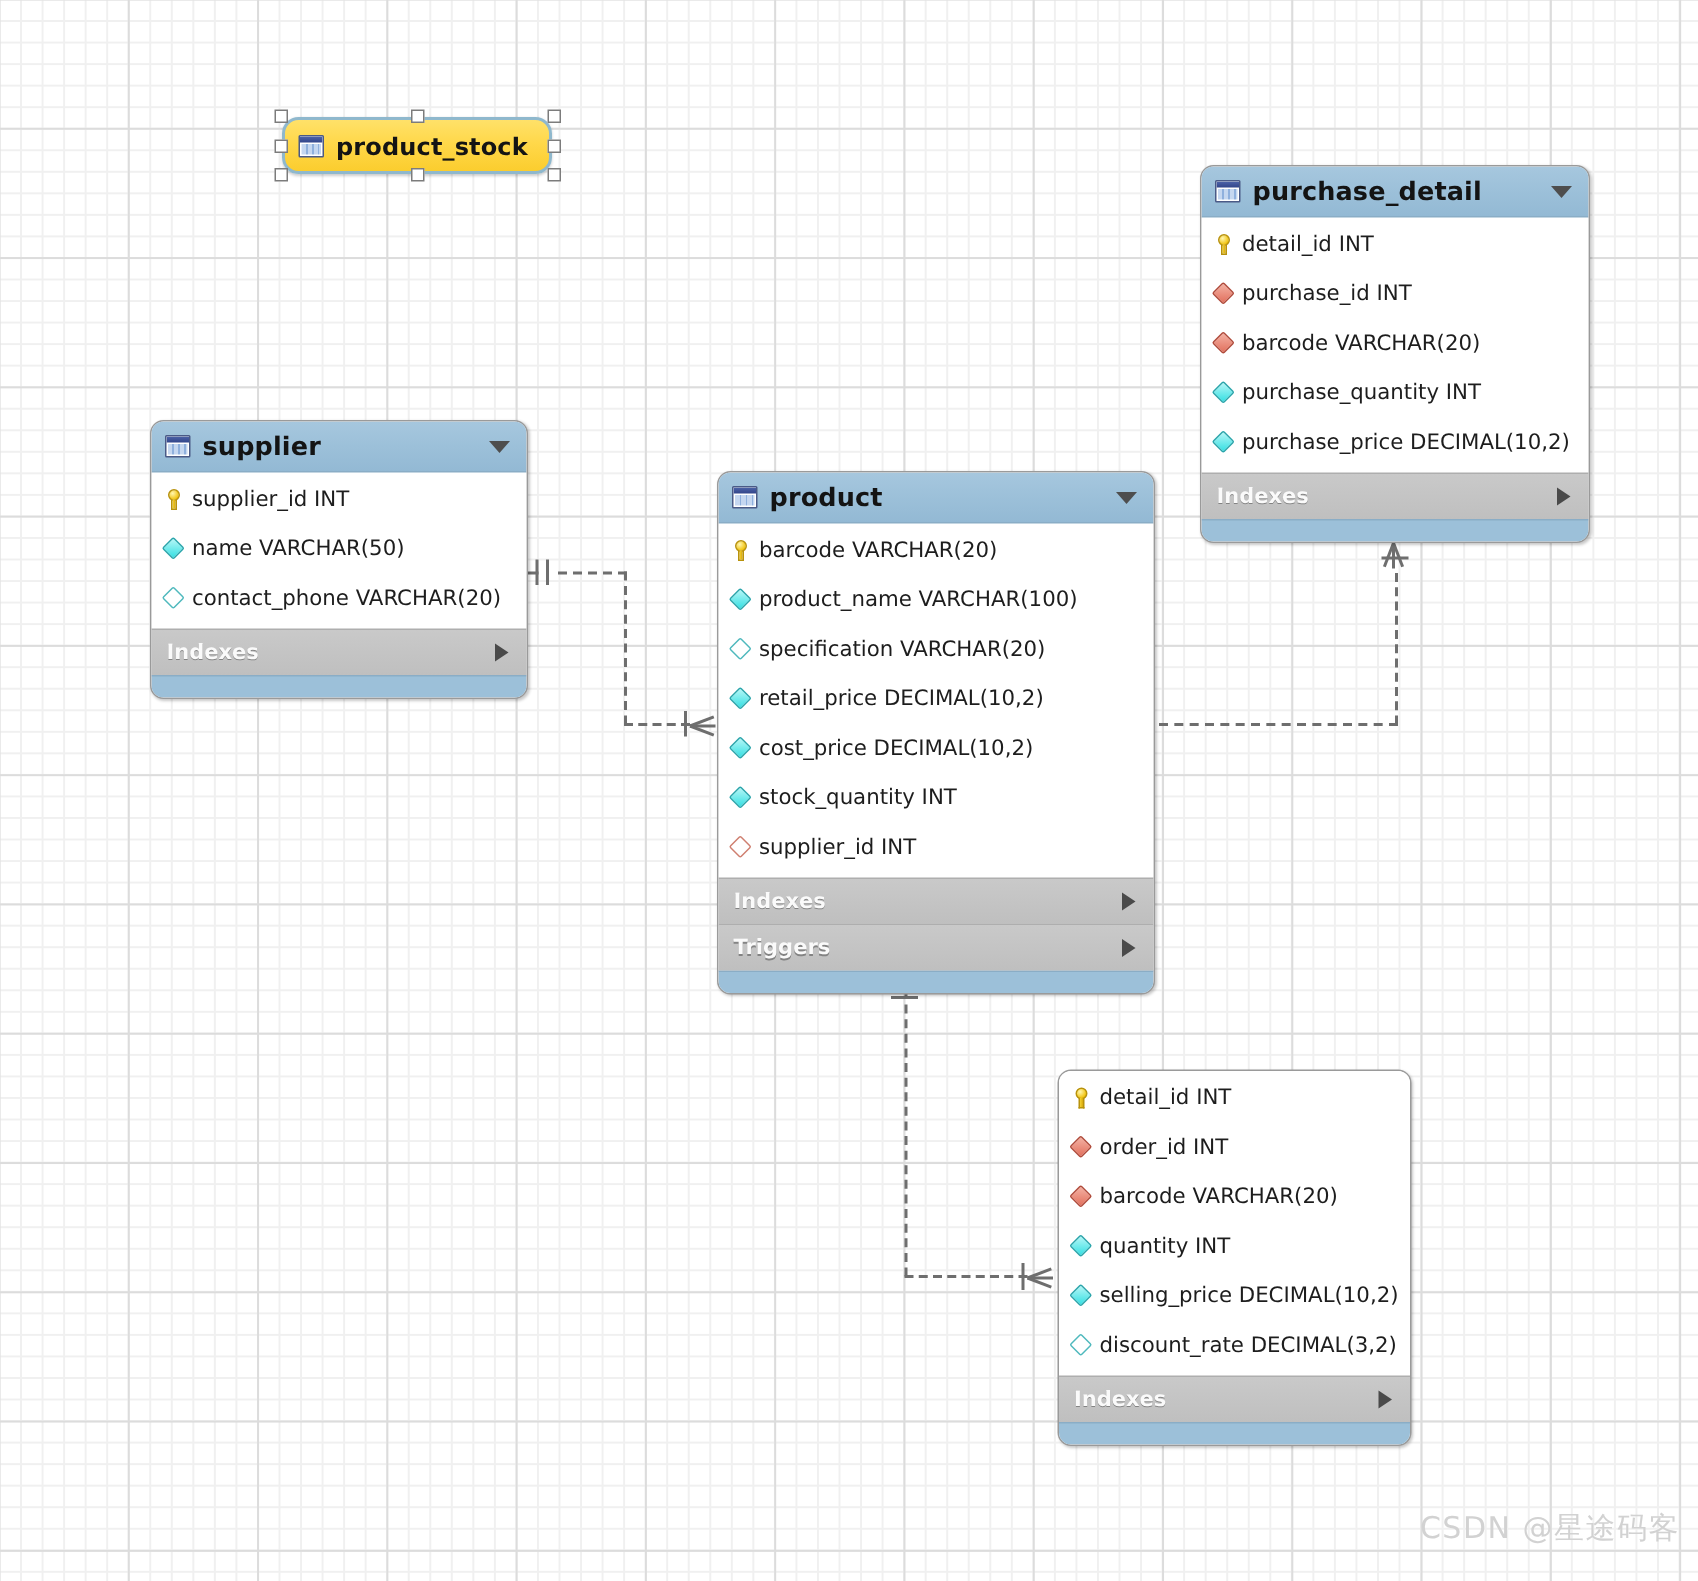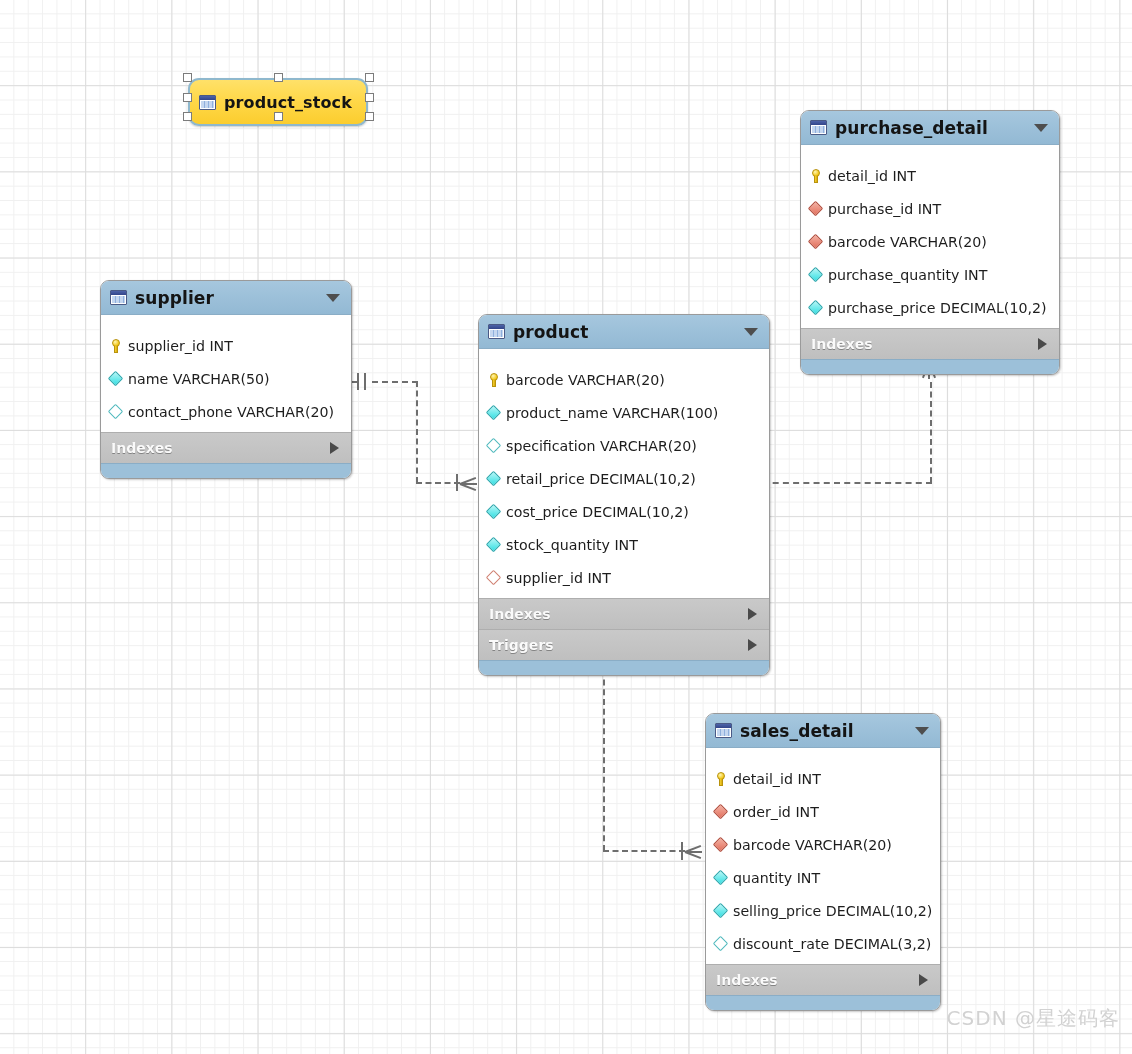--- a/index.html
+++ b/index.html
@@ -88,21 +88,21 @@
     right: 11px;
     top: 50%;
     transform: translateY(-50%);
     width: 0; height: 0;
     border-left: 7px solid transparent;
     border-right: 7px solid transparent;
     border-top: 8px solid #4e4e4e;
   }
   .ent-cols {
     background: #ffffff;
-    padding: 14px 0 4px 0;
+    padding: 1px 0 4px 0;
   }
   .col-row {
     display: flex;
     align-items: center;
     height: 33px;
     padding: 0 8px 0 8px;
     white-space: nowrap;
   }
   .col-label {
     font-size: 14.2px;
@@ -290,21 +290,21 @@
   <div class="tick" style="left:594px; top:657px; width:18px; height:2px;"></div>
   <div class="tick" style="left:594px; top:664px; width:18px; height:2px;"></div>
 
   <div class="tick" style="left:681px; top:842px; width:2px; height:18px;"></div>
   <div class="crow" style="left:685px; top:841px;">
       <i></i>
       <i></i>
       <i></i>
     </div>
 
-  <div class="node-sel" style="left:188px; top:78px; width:180px; height:48px;">
+  <div class="node-sel" style="left:188px; top:78px; width:180px; height:38px;">
     <span class="tbl-icon"></span>
     <span class="ent-title">product_stock</span>
   </div>
   <div class="handle" style="left:183px; top:73px;"></div>
   <div class="handle" style="left:274px; top:73px;"></div>
   <div class="handle" style="left:365px; top:73px;"></div>
   <div class="handle" style="left:183px; top:93px;"></div>
   <div class="handle" style="left:365px; top:93px;"></div>
   <div class="handle" style="left:183px; top:112px;"></div>
   <div class="handle" style="left:274px; top:112px;"></div>
@@ -437,25 +437,20 @@
       </div>
     </div>
     <div class="ent-section">
       <span class="sec-label">Indexes</span>
       <span class="sec-arrow"></span>
     </div>
     <div class="ent-footer"></div>
   </div>
 
   <div class="entity" id="tbl-sales" style="left:705px; top:713px; width:236px;">
-    <div class="ent-header">
-      <span class="tbl-icon"></span>
-      <span class="ent-title">sales_detail</span>
-      <span class="ent-caret"></span>
-    </div>
     <div class="ent-cols">
       <div class="col-row">
         <span class="mk mk-key"></span>
         <span class="col-label">detail_id INT</span>
       </div>
       <div class="col-row">
         <span class="mk">
             <span class="dia dia-red-fill"></span>
           </span>
         <span class="col-label">order_id INT</span>

